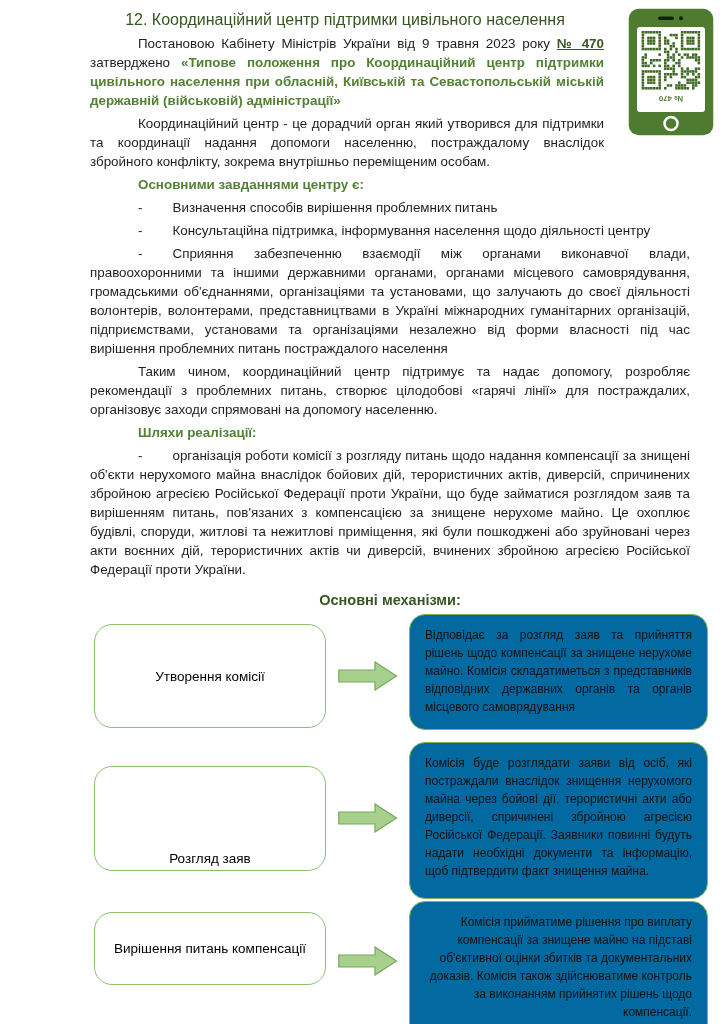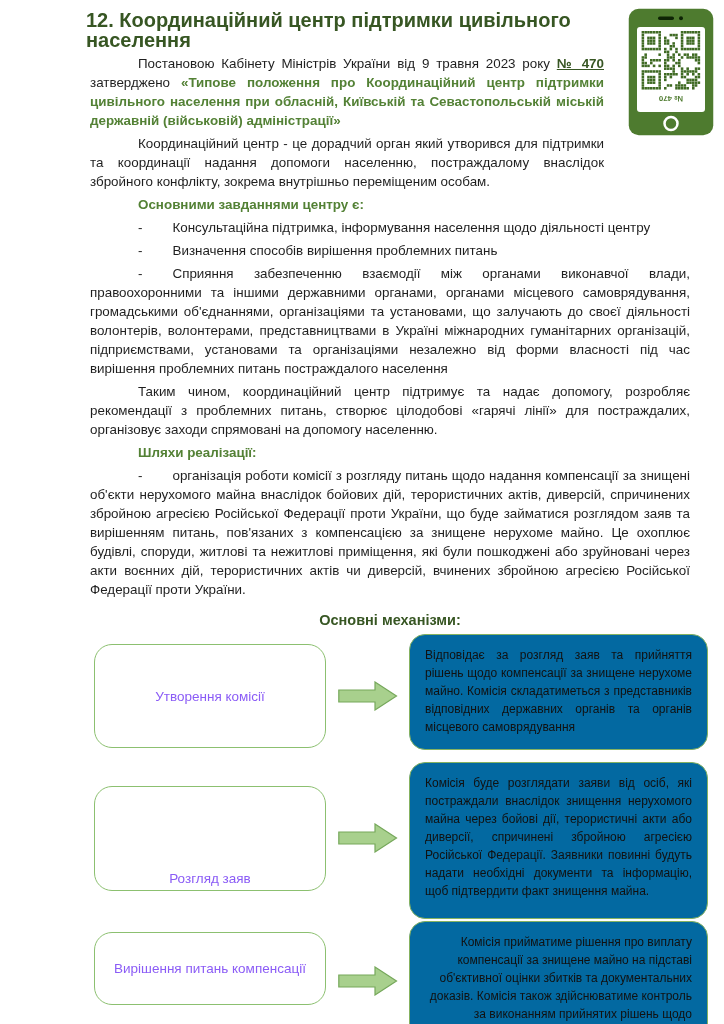--- a/index.html
+++ b/index.html
@@ -11,42 +11,42 @@
     overflow:hidden;
     color:#1f1f1f;
   }
   .content{padding:10px 30px 0 86px;}
   .phone-float{
     float:right;
     width:86px;height:152px;
     margin:-2px -20px 0 24px;
   }
   h1.doc-title{
-    font-size:20px;line-height:20px;
-    font-weight:bold;color:#375623;
-    text-align:left;margin:0 0 2px 0;
+    font-size:16px;line-height:20px;
+    font-weight:normal;color:#375623;
+    text-align:center;margin:0 0 2px 0;
   }
   p{margin:4px;font-size:13.4px;line-height:19px;text-align:justify;}
   .indent{text-indent:48px;}
   .subhead{color:#538135;font-weight:bold;}
   .doc-link{color:#375623;font-weight:bold;text-decoration:underline;cursor:pointer;}
   .green-strong{color:#538135;font-weight:bold;}
   .dash{margin-left:48px;}
   .tab{display:inline-block;width:30px;}
   .mech-heading{
     margin:12px 30px 0 86px;
     text-align:center;color:#375623;font-weight:bold;
     font-size:14.5px;line-height:19px;
   }
   .flow{position:relative;height:452px;margin-top:2px;}
   .flow-label{
     position:absolute;left:94px;width:232px;box-sizing:border-box;
     background:#ffffff;border:1.5px solid #8CC070;border-radius:18px;
     display:flex;align-items:center;justify-content:center;
-    font-size:13.5px;color:#8b5cf6;text-align:center;padding:4px 14px;
+    font-size:13.5px;color:#000000;text-align:center;padding:4px 14px;
   }
   .flow-arrow{position:absolute;left:338px;width:60px;height:30px;}
   .flow-desc{
     position:absolute;left:409px;width:299px;box-sizing:border-box;
     background:#0369a1;border:1.5px solid #85B261;border-radius:16px;
     padding:11px 15px;font-size:12px;line-height:18px;color:#111111;
     text-align:justify;
   }
   .flow-desc.align-left{text-align:right;}
   .lb1{top:12px;height:104px;} .lb2{top:154px;height:105px;align-items:flex-end;} .lb3{top:300px;height:73px;}
@@ -293,23 +293,23 @@
     </aside>
 
     <h1 class="doc-title">12. Координаційний центр підтримки цивільного населення</h1>
 
     <p class="indent"><span>Постановою Кабінету Міністрів України від 9 травня 2023 року </span><span class="doc-link">№ 470</span><span> затверджено </span><span class="green-strong">«Типове положення про Координаційний центр підтримки цивільного населення при обласній, Київській та Севастопольській міській державній (військовій) адміністрації»</span></p>
 
     <p class="indent">Координаційний центр - це дорадчий орган який утворився для підтримки та координації надання допомоги населенню, постраждалому внаслідок збройного конфлікту, зокрема внутрішньо переміщеним особам.</p>
 
     <p class="subhead indent">Основними завданнями центру є:</p>
 
+    <p><span class="dash">-</span><span class="tab"></span><span>Визначення способів вирішення проблемних питань</span></p>
+
     <p><span class="dash">-</span><span class="tab"></span><span>Консультаційна підтримка, інформування населення щодо діяльності центру</span></p>
-
-    <p><span class="dash">-</span><span class="tab"></span><span>Визначення способів вирішення проблемних питань</span></p>
 
     <p><span class="dash">-</span><span class="tab"></span><span>Сприяння забезпеченню взаємодії між органами виконавчої влади, правоохоронними та іншими державними органами, органами місцевого самоврядування, громадськими об'єднаннями, організаціями та установами, що залучають до своєї діяльності волонтерів, волонтерами, представництвами в Україні міжнародних гуманітарних організацій, підприємствами, установами та організаціями незалежно від форми власності під час вирішення проблемних питань постраждалого населення</span></p>
 
     <p class="indent">Таким чином, координаційний центр підтримує та надає допомогу, розробляє рекомендації з проблемних питань, створює цілодобові «гарячі лінії» для постраждалих, організовує заходи спрямовані на допомогу населенню.</p>
 
     <p class="subhead indent">Шляхи реалізації:</p>
 
     <p><span class="dash">-</span><span class="tab"></span><span>організація роботи комісії з розгляду питань щодо надання компенсації за знищені об'єкти нерухомого майна внаслідок бойових дій, терористичних актів, диверсій, спричинених збройною агресією Російської Федерації проти України, що буде займатися розглядом заяв та вирішенням питань, пов'язаних з компенсацією за знищене нерухоме майно. Це охоплює будівлі, споруди, житлові та нежитлові приміщення, які були пошкоджені або зруйновані через акти воєнних дій, терористичних актів чи диверсій, вчинених збройною агресією Російської Федерації проти України.</span></p>
   </div>
 

